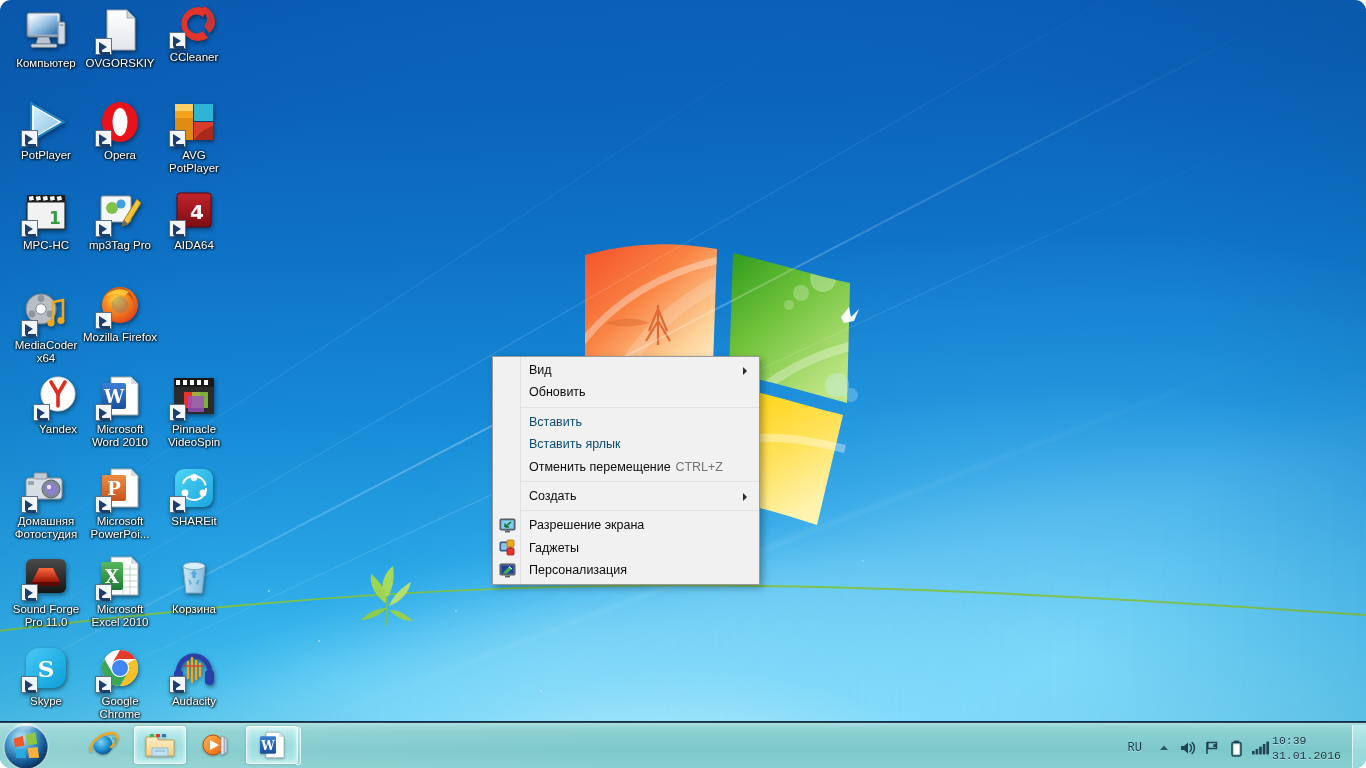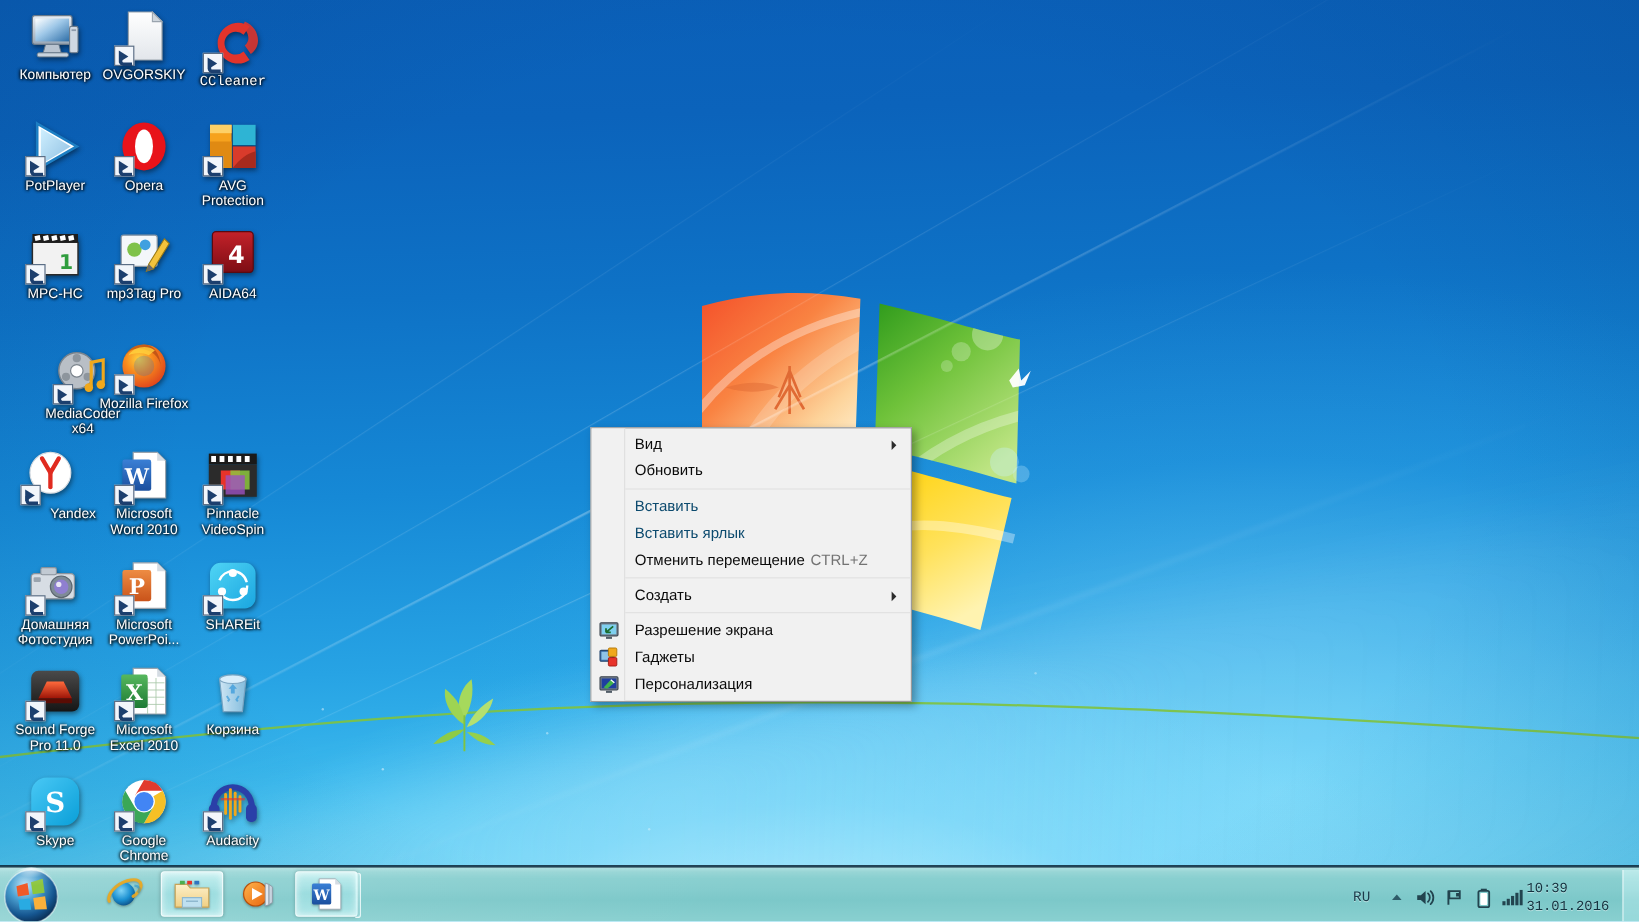--- a/index.html
+++ b/index.html
@@ -10,20 +10,21 @@
   }
 
   
   #desktop {
     position:relative; width:1366px; height:768px;
     background:
       radial-gradient(ellipse 760px 420px at 50% 108%, rgba(190,240,255,0.95) 0%, rgba(120,215,250,0.55) 38%, rgba(60,175,240,0.0) 72%),
       radial-gradient(ellipse 900px 560px at 78% 86%, rgba(150,230,255,0.55) 0%, rgba(80,190,245,0.18) 50%, rgba(0,0,0,0) 78%),
       linear-gradient(178deg, #0a5fb8 0%, #0b63bb 14%, #0e72c6 32%, #1689d6 52%, #27a3e4 70%, #3dbdef 84%, #56cdf4 94%, #6ad6f6 100%);
     overflow:hidden;
+    border-radius:11px;
   }
 
   
   .vignette {
     position:absolute; inset:0;
     background:radial-gradient(ellipse 1100px 760px at 50% 52%, rgba(0,0,0,0) 48%, rgba(0,30,70,0.18) 100%);
     pointer-events:none;
   }
 
   
@@ -297,21 +298,21 @@
                 <stop offset="100%" stop-color="#e2e6eb"></stop>
               </linearGradient>
             </defs>
             <path d="M11,4 L31,4 L39,12 L39,44 L11,44 Z" fill="url(#docG)" stroke="#9aa4ae" stroke-width="1"></path>
             <path d="M31,4 L31,12 L39,12 Z" fill="#cfd6dd" stroke="#9aa4ae" stroke-width="0.9"></path>
           </svg>
           <span class="shortcut"></span>
         </div>
         <div class="lbl">OVGORSKIY</div>
       </div>
-      <div class="dicon" style="left: 156px; top: 12px; font-family: Liberation Mono, monospace;">
+      <div class="dicon" style="left: 156px; top: 0;">
         <div class="glyph">
           <svg viewBox="0 0 48 48">
             <path d="M38,10 A17,17 0 1 0 38,38 L33,31 A9.5,9.5 0 1 1 33,17 Z" fill="#e2342b"></path>
             <path d="M34,6 C41,9 45,15 45,22 C45,27 42,31 39,33 L34,26 C36,24 37,22 37,20 C37,16 35,13 32,11 Z" fill="#e2342b" opacity="0.88"></path>
           </svg>
           <span class="shortcut"></span>
         </div>
         <div class="lbl">CCleaner</div>
       </div>
       <div class="dicon" style="left: 8px; top: 98px;">
@@ -345,21 +346,21 @@
           <svg viewBox="0 0 48 48">
             <rect x="5" y="6" width="18" height="36" fill="#f6a21d"></rect>
             <rect x="5" y="6" width="18" height="7" fill="#fdd067"></rect>
             <rect x="24" y="6" width="19" height="17" fill="#2eb4d4"></rect>
             <rect x="24" y="24" width="19" height="18" fill="#d93b2b"></rect>
             <path d="M24,42 C30,34 36,30 43,28 L43,42 Z" fill="#a82a1d"></path>
             <path d="M5,20 L23,20 L23,42 L5,42 Z" fill="#e08a12"></path>
           </svg>
           <span class="shortcut"></span>
         </div>
-        <div class="lbl">AVG Protection</div>
+        <div class="lbl">AVG PotPlayer</div>
       </div>
       <div class="dicon" style="left: 8px; top: 188px;">
         <div class="glyph">
           <svg viewBox="0 0 48 48">
             <path d="M5,14 L43,14 L43,41 L5,41 Z" fill="#f2f2f2" stroke="#2a2a2a" stroke-width="1.2"></path>
             <path d="M5,7 L43,7 L43,14 L5,14 Z" fill="#1d1d1d"></path>
             <g fill="#ffffff">
               <rect x="7" y="8.4" width="4.5" height="4" transform="rotate(-12 9 10)"></rect>
               <rect x="14" y="8.4" width="4.5" height="4" transform="rotate(-12 16 10)"></rect>
               <rect x="21" y="8.4" width="4.5" height="4" transform="rotate(-12 23 10)"></rect>
@@ -394,21 +395,21 @@
                 <stop offset="100%" stop-color="#7d0d14"></stop>
               </linearGradient>
             </defs>
             <rect x="7" y="5" width="34" height="34" rx="3" fill="url(#aidaG)" stroke="#5a0a10" stroke-width="1"></rect>
             <text x="27" y="31" font-family="DejaVu Sans, sans-serif" font-size="20" font-weight="bold" fill="#ffffff" text-anchor="middle">4</text>
           </svg>
           <span class="shortcut"></span>
         </div>
         <div class="lbl">AIDA64</div>
       </div>
-      <div class="dicon" style="left: 8px; top: 288px; margin-left: 23px;">
+      <div class="dicon" style="left: 8px; top: 288px;">
         <div class="glyph">
           <svg viewBox="0 0 48 48">
             <circle cx="19" cy="21" r="15" fill="#b9bfc6" stroke="#7b848d" stroke-width="1.2"></circle>
             <circle cx="19" cy="21" r="5.2" fill="#ffffff" stroke="#7b848d" stroke-width="1"></circle>
             <circle cx="19" cy="10.5" r="3.4" fill="#8d959d"></circle>
             <circle cx="28" cy="26" r="3.4" fill="#8d959d"></circle>
             <circle cx="10" cy="26" r="3.4" fill="#8d959d"></circle>
             <path d="M31,34 L31,14 L41,12 L41,31" fill="none" stroke="#f0a81c" stroke-width="2.6"></path>
             <circle cx="29" cy="35" r="3.6" fill="#f0a81c"></circle>
             <circle cx="39" cy="32.5" r="3.6" fill="#f0a81c"></circle>
@@ -429,21 +430,21 @@
             </defs>
             <circle cx="24" cy="25" r="18" fill="url(#ffG)"></circle>
             <path d="M24,7 C14,7 7,14 7,23 C7,13 16,9 24,11 C33,13 38,20 38,26 C38,17 33,7 24,7 Z" fill="#9e3b12" opacity="0.55"></path>
             <path d="M11,16 C16,9 26,7 33,12 L28,16 C22,13 16,14 11,16 Z" fill="#ffd23d" opacity="0.8"></path>
             <circle cx="24" cy="25" r="8.5" fill="#2f74c0" opacity="0.25"></circle>
           </svg>
           <span class="shortcut"></span>
         </div>
         <div class="lbl">Mozilla Firefox</div>
       </div>
-      <div class="dicon" style="left: 4px; top: 372px; text-align: right;">
+      <div class="dicon" style="left: 20px; top: 372px;">
         <div class="glyph">
           <svg viewBox="0 0 48 48">
             <circle cx="24" cy="22" r="17" fill="#ffffff" stroke="#d9dde2" stroke-width="1"></circle>
             <path d="M17,10 L24,22 L31,10" fill="none" stroke="#e02b20" stroke-width="3.6" stroke-linecap="round"></path>
             <path d="M24,22 L24,34" stroke="#e02b20" stroke-width="3.6" stroke-linecap="round"></path>
           </svg>
           <span class="shortcut"></span>
         </div>
         <div class="lbl">Yandex</div>
       </div>

